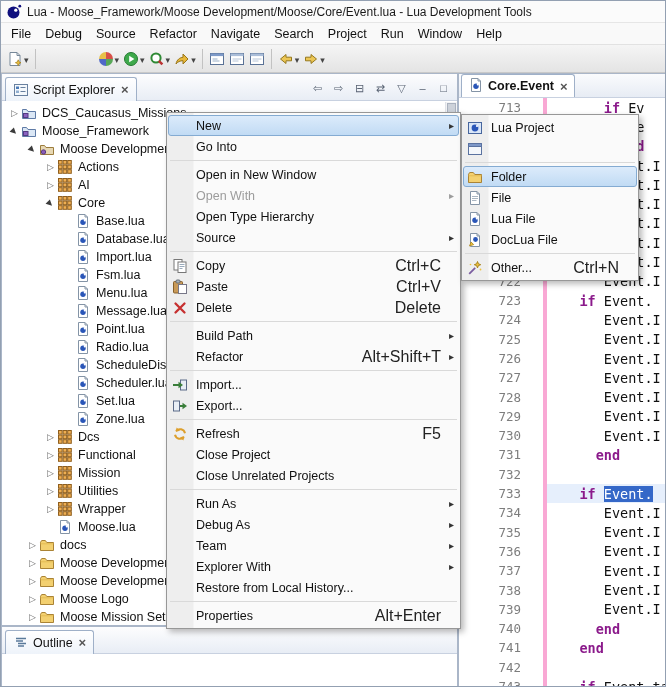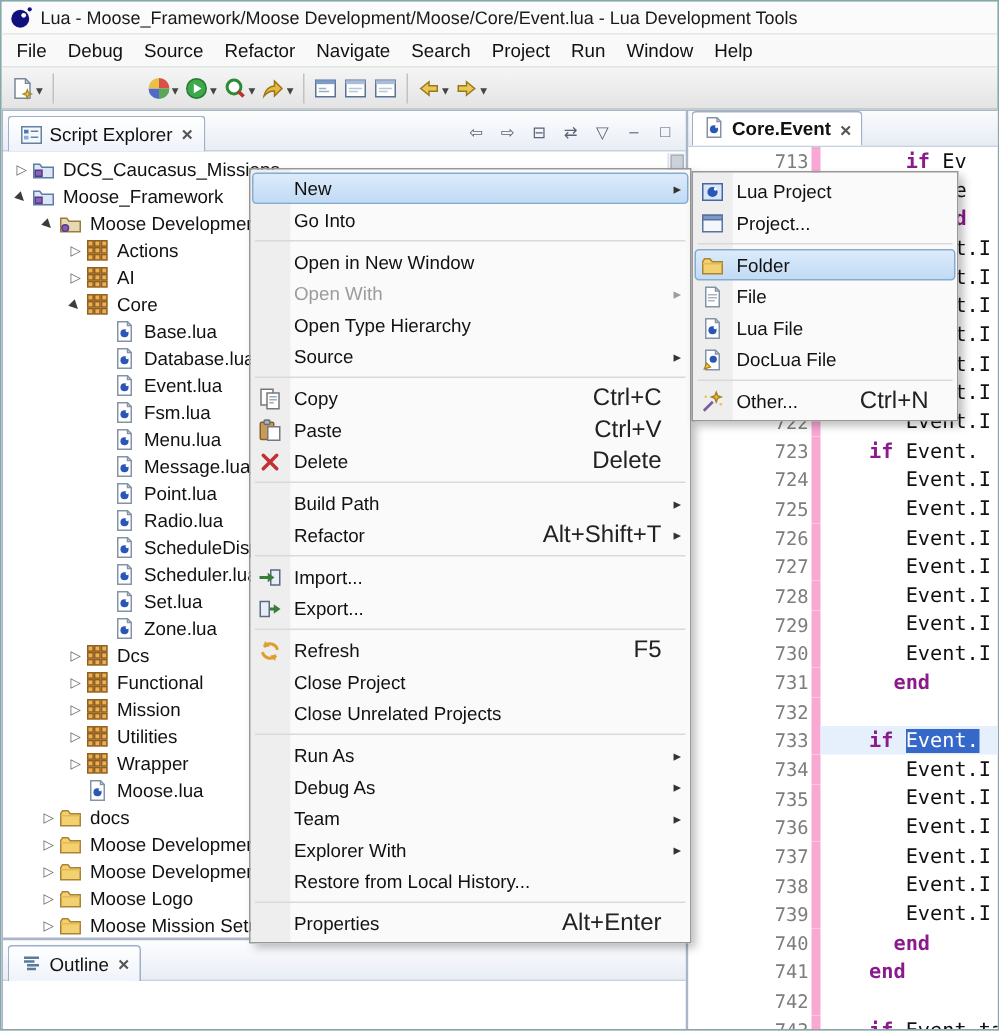--- a/index.html
+++ b/index.html
@@ -52,21 +52,21 @@
   .vthumb{margin:1px;height:150px;background:#cdd2da;border:1px solid #aab2bf}
 
   .outline-body{height:34px;background:#fff}
 
   
   .etabs{height:24px;background:linear-gradient(#fafbfd,#e7ecf4);border-bottom:1px solid #c8d1e0;display:flex;align-items:flex-end;padding:0 2px}
   .etab{height:23px;display:flex;align-items:center;gap:4px;padding:0 6px;background:#fff;border:1px solid #9fb0c8;border-bottom:none;border-radius:3px 3px 0 0;white-space:nowrap}
   .etab .tlabel{font-weight:bold}
   .ebody{position:absolute;top:24px;left:0;right:0;bottom:0;overflow:hidden;background:#fff;font-family:"DejaVu Sans Mono",monospace;font-size:13.5px}
   .cl{height:19.3px;display:flex}
-  .gut{width:88px;flex:none;text-align:right;padding-right:2px;color:#7d7d7d;font-size:12.5px;border-right:6px solid #f9a8d4;font-family:"DejaVu Sans Mono",monospace;display:flex;align-items:center;justify-content:flex-end;background:#fff}
+  .gut{width:88px;flex:none;text-align:right;padding-right:22px;color:#7d7d7d;font-size:12.5px;border-right:4px solid #f9a8d4;font-family:"DejaVu Sans Mono",monospace;display:flex;align-items:center;justify-content:flex-end;background:#fff}
   .code{flex:1;white-space:pre;overflow:hidden;display:flex;align-items:center}
   .tok-kw{color:var(--keyword,#8b1a8b);font-weight:bold}
   .tok-sel{background:var(--selection,#3568c8);color:#fff}
   .cur .code{background:var(--current-line,#e6effc)}
 
   
   .menu{position:absolute;background:linear-gradient(90deg,#eeeeee 0,#eeeeee 26px,#fafafa 27px);border:1px solid #979797;box-shadow:3px 3px 6px rgba(0,0,0,.28);padding:2px 1px;z-index:10}
   .ctx{left:165px;top:111px;width:295px}
   .sub{left:460px;top:113px;width:178px}
   .mi{height:21px;display:flex;align-items:center;border:1px solid transparent;border-radius:3px}
@@ -360,21 +360,21 @@
         <div class="trow" style="padding-left: 60px;">
           <span class="tw"></span>
           <span class="tico">
             <svg xmlns="http://www.w3.org/2000/svg" viewBox="0 0 16 16" width="16" height="16">
               <path d="M3.5 1.5h6.5l2.5 2.5v10.5H3.5z" fill="#fff" stroke="#8494a6"></path>
               <path d="M10 1.5V4h2.5" fill="none" stroke="#8494a6"></path>
               <circle cx="8" cy="9.2" r="2.7" fill="#2a56b8"></circle>
               <circle cx="9.7" cy="7.5" r=".95" fill="#fff"></circle>
             </svg>
           </span>
-          <span class="tlab">Event.lua</span>
+          <span class="tlab">Import.lua</span>
         </div>
         <div class="trow" style="padding-left: 60px;">
           <span class="tw"></span>
           <span class="tico">
             <svg xmlns="http://www.w3.org/2000/svg" viewBox="0 0 16 16" width="16" height="16">
               <path d="M3.5 1.5h6.5l2.5 2.5v10.5H3.5z" fill="#fff" stroke="#8494a6"></path>
               <path d="M10 1.5V4h2.5" fill="none" stroke="#8494a6"></path>
               <circle cx="8" cy="9.2" r="2.7" fill="#2a56b8"></circle>
               <circle cx="9.7" cy="7.5" r=".95" fill="#fff"></circle>
             </svg>
@@ -968,21 +968,20 @@
         <span class="mi-lb">Lua Project</span>
         <span class="mi-ar"></span>
       </div>
       <div class="mi">
         <span class="mi-ic">
           <svg xmlns="http://www.w3.org/2000/svg" viewBox="0 0 16 16" width="16" height="16">
             <rect x="1.5" y="2.5" width="13" height="11" fill="#f4f7fb" stroke="#5a72a0"></rect>
             <path d="M1.5 2.5h13v3h-13z" fill="#7e98c8" stroke="#5a72a0"></path>
           </svg>
         </span>
-        <span class="mi-lb">Project...</span>
         <span class="mi-ar"></span>
       </div>
       <div class="mi-sep"></div>
       <div class="mi mi-hl">
         <span class="mi-ic">
           <svg xmlns="http://www.w3.org/2000/svg" viewBox="0 0 16 16" width="16" height="16">
             <path d="M1.5 13.5v-8.2l1.2-1.8h3.6l1.5 2h6.7v8z" fill="#f3d070" stroke="#aa8335"></path>
             <path d="M1.5 6.8h13" stroke="#e3bb55"></path>
           </svg>
         </span>

